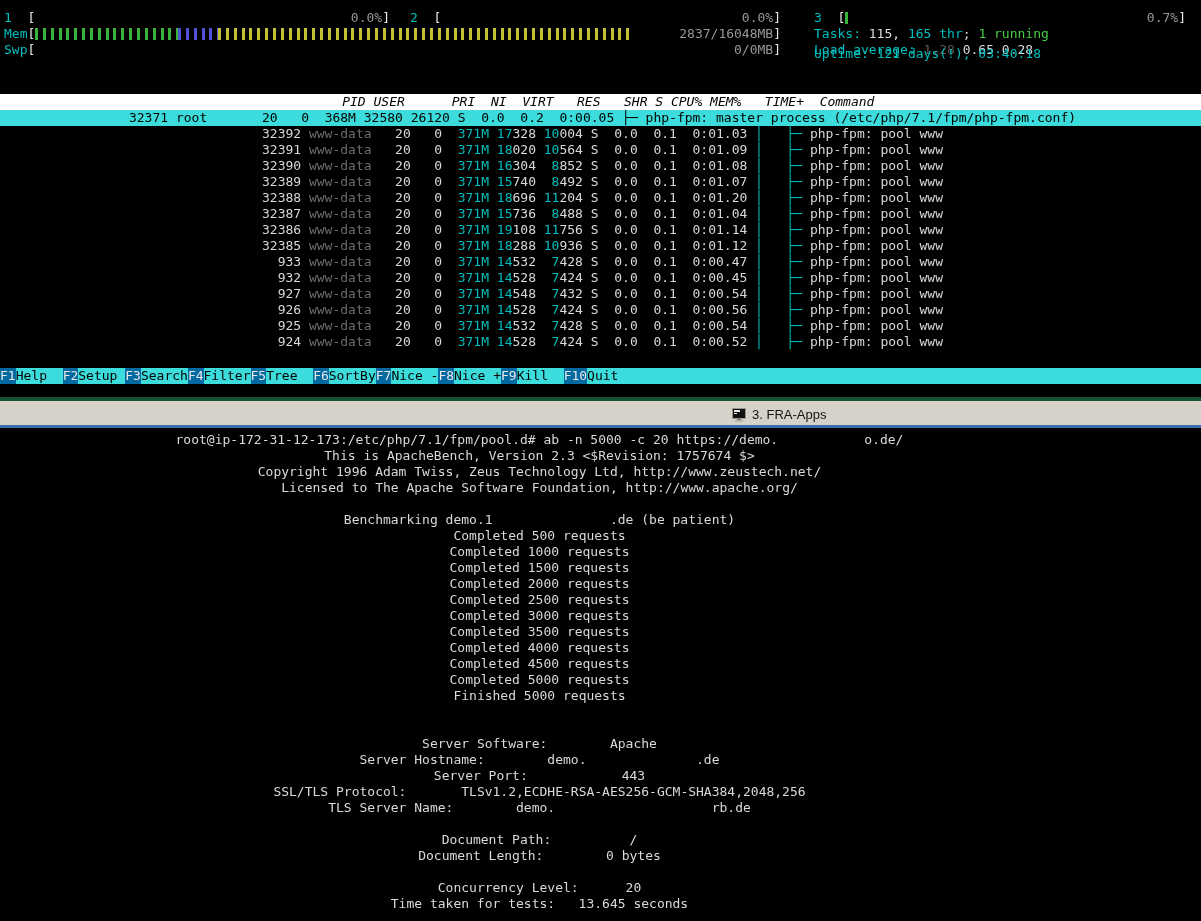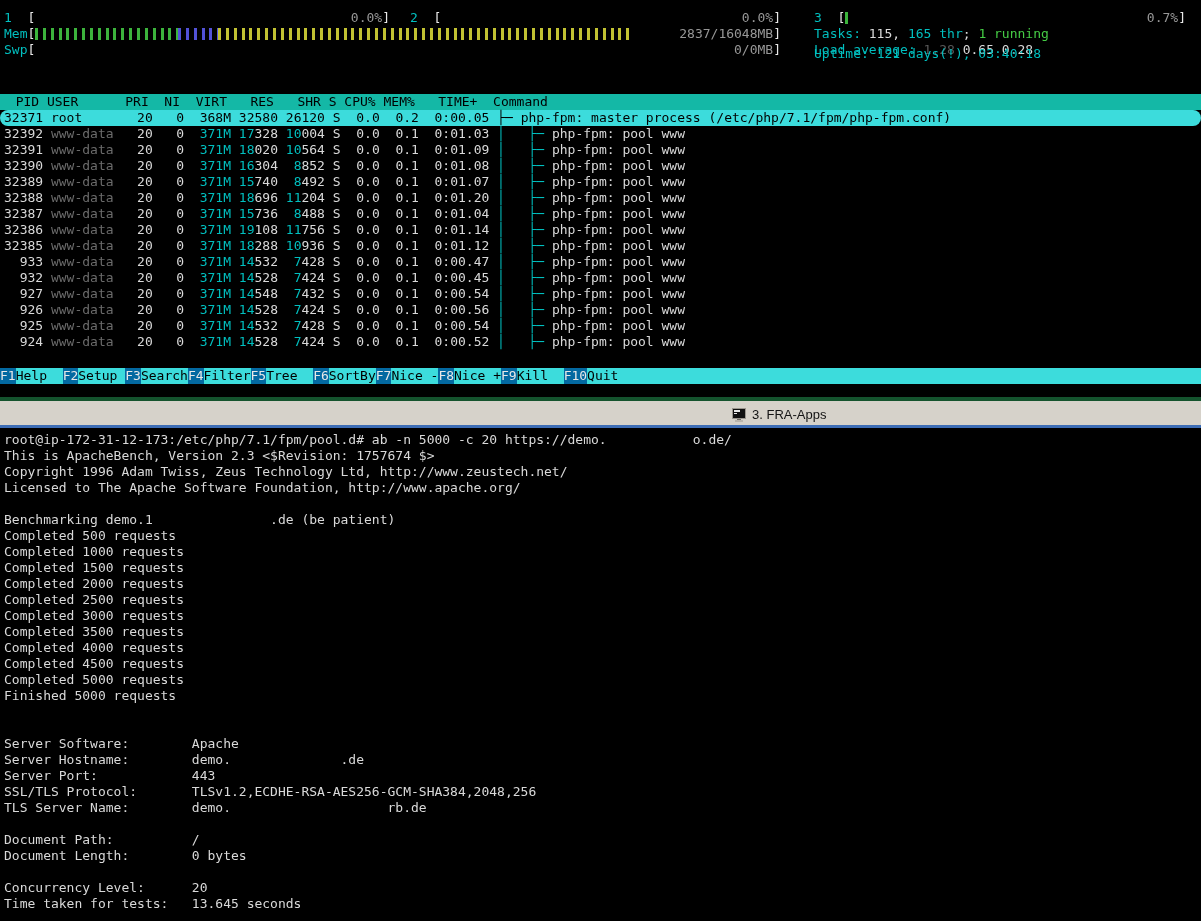--- a/index.html
+++ b/index.html
@@ -1,39 +1,39 @@
 <!DOCTYPE html>
 <html><head>
 <meta charset="utf-8">
 <style>
   html,body{margin:0;padding:0;background:#000;}
   body{width:1201px;height:921px;overflow:hidden;position:relative;
        font-family:"DejaVu Sans Mono",monospace;}
-  pre{margin:0;font:13px/16px "DejaVu Sans Mono",monospace;white-space:pre;}
+  pre{margin:0;font:13px/16px "DejaVu Sans Mono",monospace;white-space:pre;text-align:center;}
   .w{color:#d9d9d9;}
   .cy{color:#00bfbf;}
   .gr{color:#45cc45;}
   .dim{color:#585858;}
   .usr{color:#6b6b6b;}
 
   
   #htop{position:absolute;top:0;left:0;width:1201px;height:384px;background:#000;}
   .meter{position:absolute;display:flex;height:16px;font:13px/16px "DejaVu Sans Mono",monospace;}
   .meter .lbl{white-space:pre;}
   .meter .br{color:#e8e8e8;}
   .bararea{flex:1;position:relative;display:flex;height:16px;}
   .seg{height:12px;margin-top:2px;}
   .seg.green {background:repeating-linear-gradient(90deg,#3cb43c 0 3px,transparent 3px 7.85px);}
   .seg.blue  {background:repeating-linear-gradient(90deg,#5252d8 0 3px,transparent 3px 7.85px);}
   .seg.yellow{background:repeating-linear-gradient(90deg,#c2c232 0 3px,transparent 3px 7.85px);}
   .bararea .val{position:absolute;right:0;top:0;color:#979797;}
   .hline{position:absolute;height:16px;}
-  .thdr{position:absolute;top:94px;left:0;width:1201px;height:16px;background:#14b8a6;color:#000;padding-left:0;box-sizing:border-box;}
+  .thdr{position:absolute;top:94px;left:0;width:1201px;height:16px;background:#ffffff;color:#000;padding-left:0;box-sizing:border-box;font-style:italic;}
   #proc-rows{position:absolute;top:110px;left:0;width:1201px;}
-  .prow{height:16px;width:1201px;border-radius:8px;}
+  .prow{height:16px;width:1201px;}
   .prow pre{padding-left:4px;}
   .prow.sel{background:#3cdcdc;}
   .prow.sel span{color:#000;}
   #fkeybar{position:absolute;bottom:0;left:0;width:1201px;height:16px;display:flex;font:13px/16px "DejaVu Sans Mono",monospace;}
   .fkkey{color:#e8e8e8;background:#0369a1;white-space:pre;}
   .fklabel{color:#000;background:#3cdcdc;white-space:pre;}
   .fkfill{flex:1;background:#3cdcdc;}
 
   
   #tabbar{position:absolute;top:397px;left:0;width:1201px;height:28px;background:#d6d2ca;

